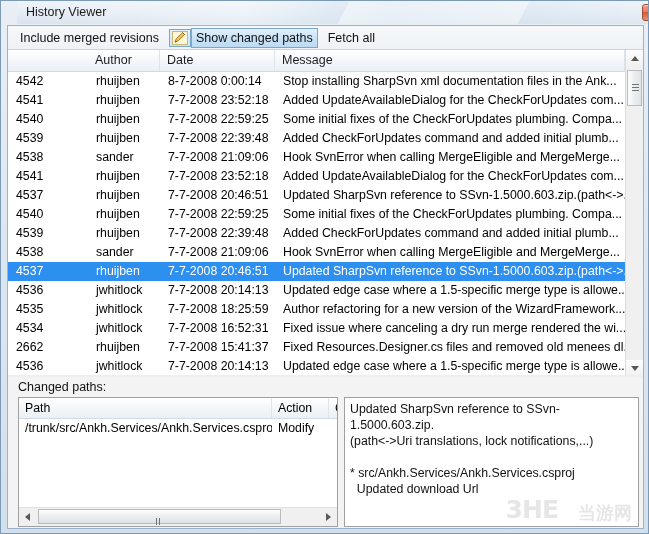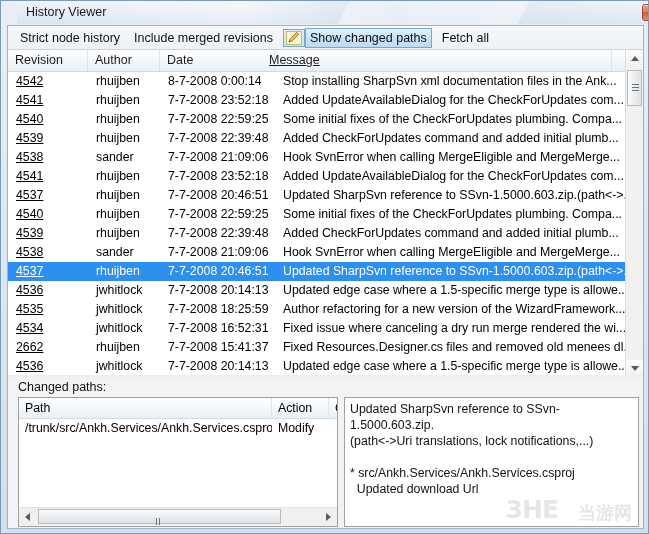--- a/index.html
+++ b/index.html
@@ -175,21 +175,21 @@
     position: absolute;
     top: 0;
     height: 19px;
     line-height: 19px;
     font-size: 12.3px;
     white-space: nowrap;
     overflow: hidden;
     padding-left: 8px;
     box-sizing: border-box;
   }
-  .c-rev  { left: 0px;   width: 80px; text-decoration: underline; }
+  .c-rev  { left: 0px;   width: 80px; }
   .c-auth { left: 80px;  width: 72px; }
   .c-date { left: 152px; width: 115px; }
   .c-msg  { left: 267px; width: 350px; }
 
   
   #revscroll {
     position: absolute;
     right: 0; top: 0;
     width: 18px;
     height: 327px;
@@ -382,40 +382,38 @@
     <div class="sheen"></div>
     <div id="title-text">History Viewer</div>
     <div id="close-button">
       <span class="glyph">✕</span>
     </div>
   </div>
 
   <div id="client">
 
     <div id="toolbar">
-      <span class="tb-item spaced">Strict node history</span>
       <span class="tb-item spaced">Include merged revisions</span>
       <span id="edit-icon-button">
         <svg width="16" height="14" viewBox="0 0 16 14">
           <rect x="0.5" y="0.5" width="15" height="13" fill="#fdf6d8" stroke="#c9b871"></rect>
           <path d="M3 11 L4.2 7.8 L10.6 1.6 L12.6 3.6 L6.2 9.8 Z" fill="#f2c14e" stroke="#8a6a22" stroke-width="0.8"></path>
           <path d="M10.6 1.6 L12.6 3.6" stroke="#8a6a22" stroke-width="0.8"></path>
           <path d="M3 11 L4.6 10.4" stroke="#5a4412" stroke-width="0.8"></path>
         </svg>
       </span>
       <span class="tb-item tb-toggle">Show changed paths</span>
       <span class="tb-item" style="margin-left:6px;">Fetch all</span>
     </div>
 
     <div id="revlist">
       <div id="revheader">
-          <div class="hcell" style="left: 0px; width: 80px;">Revision</div>
           <div class="hcell" style="left: 80px; width: 72px;">Author</div>
           <div class="hcell" style="left: 152px; width: 115px;">Date</div>
-          <div class="hcell" style="left: 254px; width: 350px; text-decoration: underline;">Message</div>
+          <div class="hcell" style="left: 267px; width: 350px;">Message</div>
         </div>
       <div id="revbody">
           <div class="rrow">
             <div class="rcell c-rev">4542</div>
             <div class="rcell c-auth">rhuijben</div>
             <div class="rcell c-date">8-7-2008 0:00:14</div>
             <div class="rcell c-msg">Stop installing SharpSvn xml documentation files in the Ank...</div>
           </div>
           <div class="rrow">
             <div class="rcell c-rev">4541</div>

